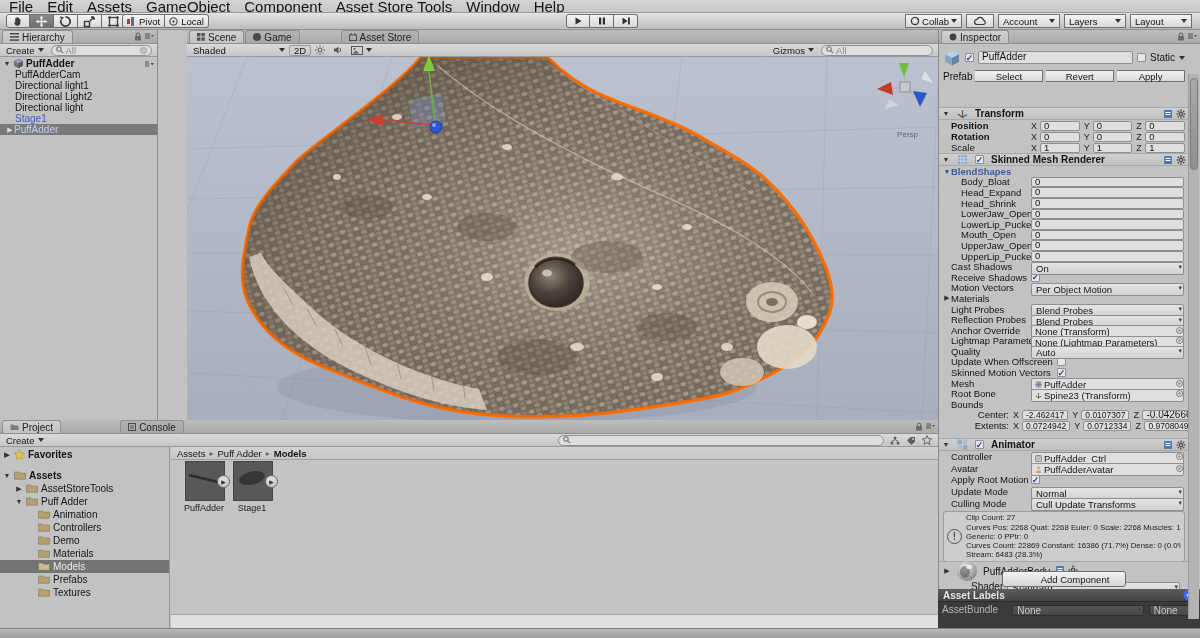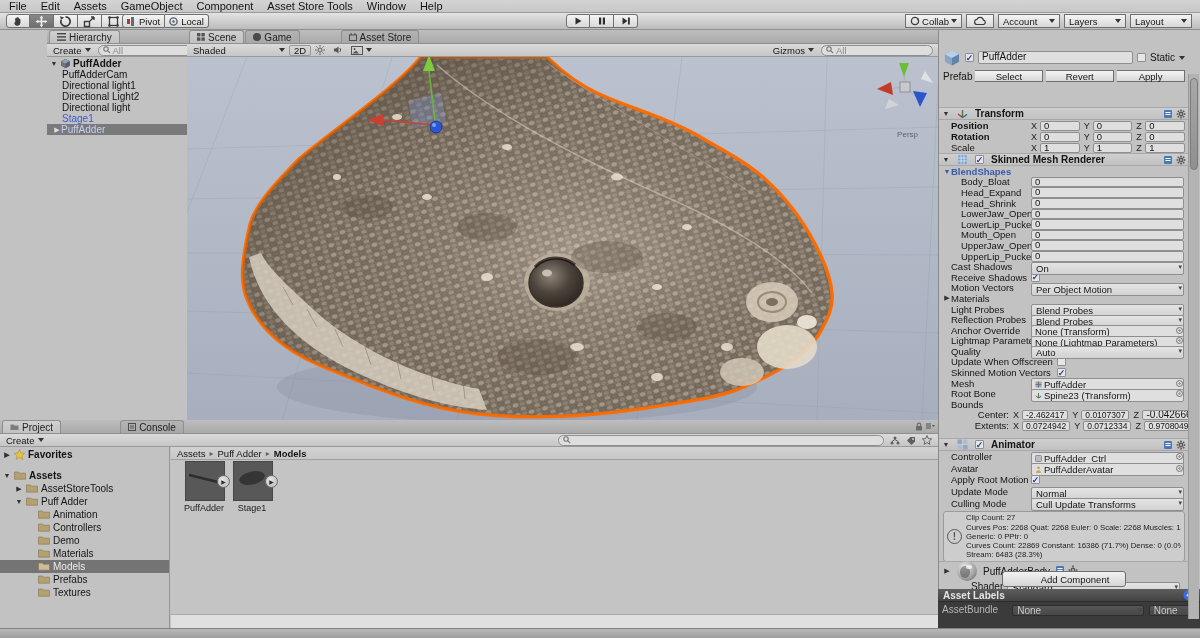--- a/index.html
+++ b/index.html
@@ -1,20 +1,20 @@
 <!DOCTYPE html>
 <html><head>
 <meta charset="utf-8">
 <style>
   *{box-sizing:border-box;margin:0;padding:0;}
   html,body{width:1200px;height:638px;overflow:hidden;}
   body{position:relative;background:#c2c2c2;font-family:"Liberation Sans",sans-serif;font-size:10px;color:#141414;}
 
   
-  #menubar{position:absolute;left:0;top:0;width:1200px;height:13px;background:linear-gradient(#d4d4d4,#c7c7c7);border-bottom:1px solid #9a9a9a;display:flex;align-items:center;padding-left:2px;font-size:11px;}
+  #menubar{position:absolute;left:0;top:0;width:1200px;height:13px;background:linear-gradient(#d4d4d4,#c7c7c7);border-bottom:1px solid #9a9a9a;display:flex;align-items:center;padding-left:2px;font-size:15px;}
   .mitem{padding:0 7px;white-space:nowrap;cursor:default;}
   #maintoolbar{position:absolute;left:0;top:13px;width:1200px;height:17px;background:linear-gradient(#e3e3e3,#bcbcbc);border-bottom:1px solid #8f8f8f;}
   .tgroup{position:absolute;top:1px;display:flex;}
   .toolbtn{height:14px;min-width:24px;border:1px solid #6f6f6f;border-left-width:0;background:linear-gradient(#f4f4f4,#d8d8d8);display:inline-flex;align-items:center;justify-content:center;padding:0 4px;font-size:9.5px;gap:3px;}
   .tgroup .toolbtn:first-child{border-left-width:1px;border-radius:3px 0 0 3px;}
   .tgroup .toolbtn:last-child{border-radius:0 3px 3px 0;}
   .tgroup .toolbtn.single{border-radius:0;border-left-width:1px;margin-right:4px;}
   .toolbtn.active{background:linear-gradient(#898989,#6e6e6e);color:#f0f0f0;}
   .dropbtn{gap:2px;}
   .caret{width:0;height:0;border-left:3px solid transparent;border-right:3px solid transparent;border-top:4px solid #333;display:inline-block;}
@@ -23,21 +23,21 @@
   .tabstrip{position:absolute;left:0;top:0;right:0;height:14px;background:linear-gradient(#bdbdbd,#aaaaaa);border-bottom:1px solid #8f8f8f;display:flex;align-items:flex-end;padding-left:2px;gap:1px;}
   .tab{height:13px;padding:0 7px;display:inline-flex;align-items:center;gap:3px;font-size:10px;border:1px solid #8f8f8f;border-bottom:none;border-radius:3px 3px 0 0;background:linear-gradient(#b3b3b3,#a7a7a7);color:#222;white-space:nowrap;}
   .tab.active{background:linear-gradient(#d0d0d0,#c2c2c2);}
   .strip-icons{margin-left:auto;display:flex;align-items:center;gap:3px;padding:0 3px 2px 0;}
   .panel-toolbar{position:absolute;left:0;top:14px;right:0;height:13px;background:linear-gradient(#dadada,#c6c6c6);border-bottom:1px solid #999;display:flex;align-items:center;padding:0 2px;font-size:9.5px;}
   .mini-drop{padding:0 4px;display:inline-flex;align-items:center;gap:3px;white-space:nowrap;}
   .searchpill{flex:1;height:11px;margin:0 3px;background:#dedede;border:1px solid #8f8f8f;border-radius:6px;display:flex;align-items:center;padding:0 4px;color:#8a8a8a;gap:2px;overflow:hidden;}
   .cancel-dot{margin-left:auto;width:7px;height:7px;border-radius:50%;background:#c4c4c4;border:1px solid #a2a2a2;}
 
   
-  #hierarchy{position:absolute;left:0;top:30px;width:187px;height:390px;background:#c2c2c2;border-right:1px solid #8a8a8a;margin-left:47px;}
+  #hierarchy{position:absolute;left:0;top:30px;width:158px;height:390px;background:#c2c2c2;border-right:1px solid #8a8a8a;}
   .hrow{height:11px;display:flex;align-items:center;padding-left:15px;white-space:nowrap;font-size:10px;}
   .hrow.root{padding-left:3px;font-weight:bold;gap:2px;}
   .hrow.hsel{background:#7a7a7a;}
   .blue{color:#3b5bd0;}
   .hsel .selblue{color:#c2d2f6;}
   .tri{display:inline-block;width:8px;font-size:7px;color:#333;text-align:center;}
   .tri.open::after{content:"▼";}
   .tri.closed::after{content:"▶";}
 
   
@@ -539,20 +539,44 @@
         <polygon points="734,22 746,26 738,14" fill="#e3e5e8" opacity="0.9"></polygon>
         <polygon points="702,42 712,48 698,52" fill="#d5d7da" opacity="0.85"></polygon>
         <rect x="713" y="25" width="10" height="10" fill="#c7c9cc" stroke="#8d8f92" stroke-width="1"></rect>
       </g>
     </svg>
     <span id="persp-label">Persp</span>
   </div>
 </div>
 
 <div id="inspector">
+  <div class="tabstrip">
+    <span class="tab active">
+      <span class="icn">
+          <svg width="8" height="8">
+            <circle cx="4" cy="4" r="3.4" fill="#3f3f46"></circle>
+          </svg>
+        </span>
+      <span>Inspector</span>
+    </span>
+    <span class="strip-icons">
+      <span class="icn">
+          <svg width="8" height="9">
+            <rect x="1" y="4" width="6" height="4.5" rx="0.5" fill="#6b6b6b"></rect>
+            <path d="M2.3 4 V2.8 a1.7 1.7 0 0 1 3.4 0 V4" fill="none" stroke="#6b6b6b" stroke-width="1.1"></path>
+          </svg>
+        </span>
+      <span class="icn">
+          <svg width="9" height="8">
+            <path d="M0 1 h5 M0 3 h5 M0 5 h5" stroke="#555" stroke-width="1"></path>
+            <path d="M6 2 l3 0 -1.5 2z" fill="#555"></path>
+          </svg>
+        </span>
+    </span>
+  </div>
 
   <div id="insp-body">
 
     <div class="isec" style="top:1px;height:62px">
       <div style="display:flex;align-items:center;gap:4px;padding:3px 4px 0 4px;height:22px">
         <span class="icn">
             <svg width="18" height="18">
               <path d="M9 1.5 L16 5.2 V12.8 L9 16.5 L2 12.8 V5.2Z" fill="#87a6c6"></path>
               <path d="M9 1.5 L16 5.2 L9 8.9 L2 5.2Z" fill="#b8d0e8"></path>
               <path d="M9 8.9 L16 5.2 V12.8 L9 16.5Z" fill="#6284a6"></path>

